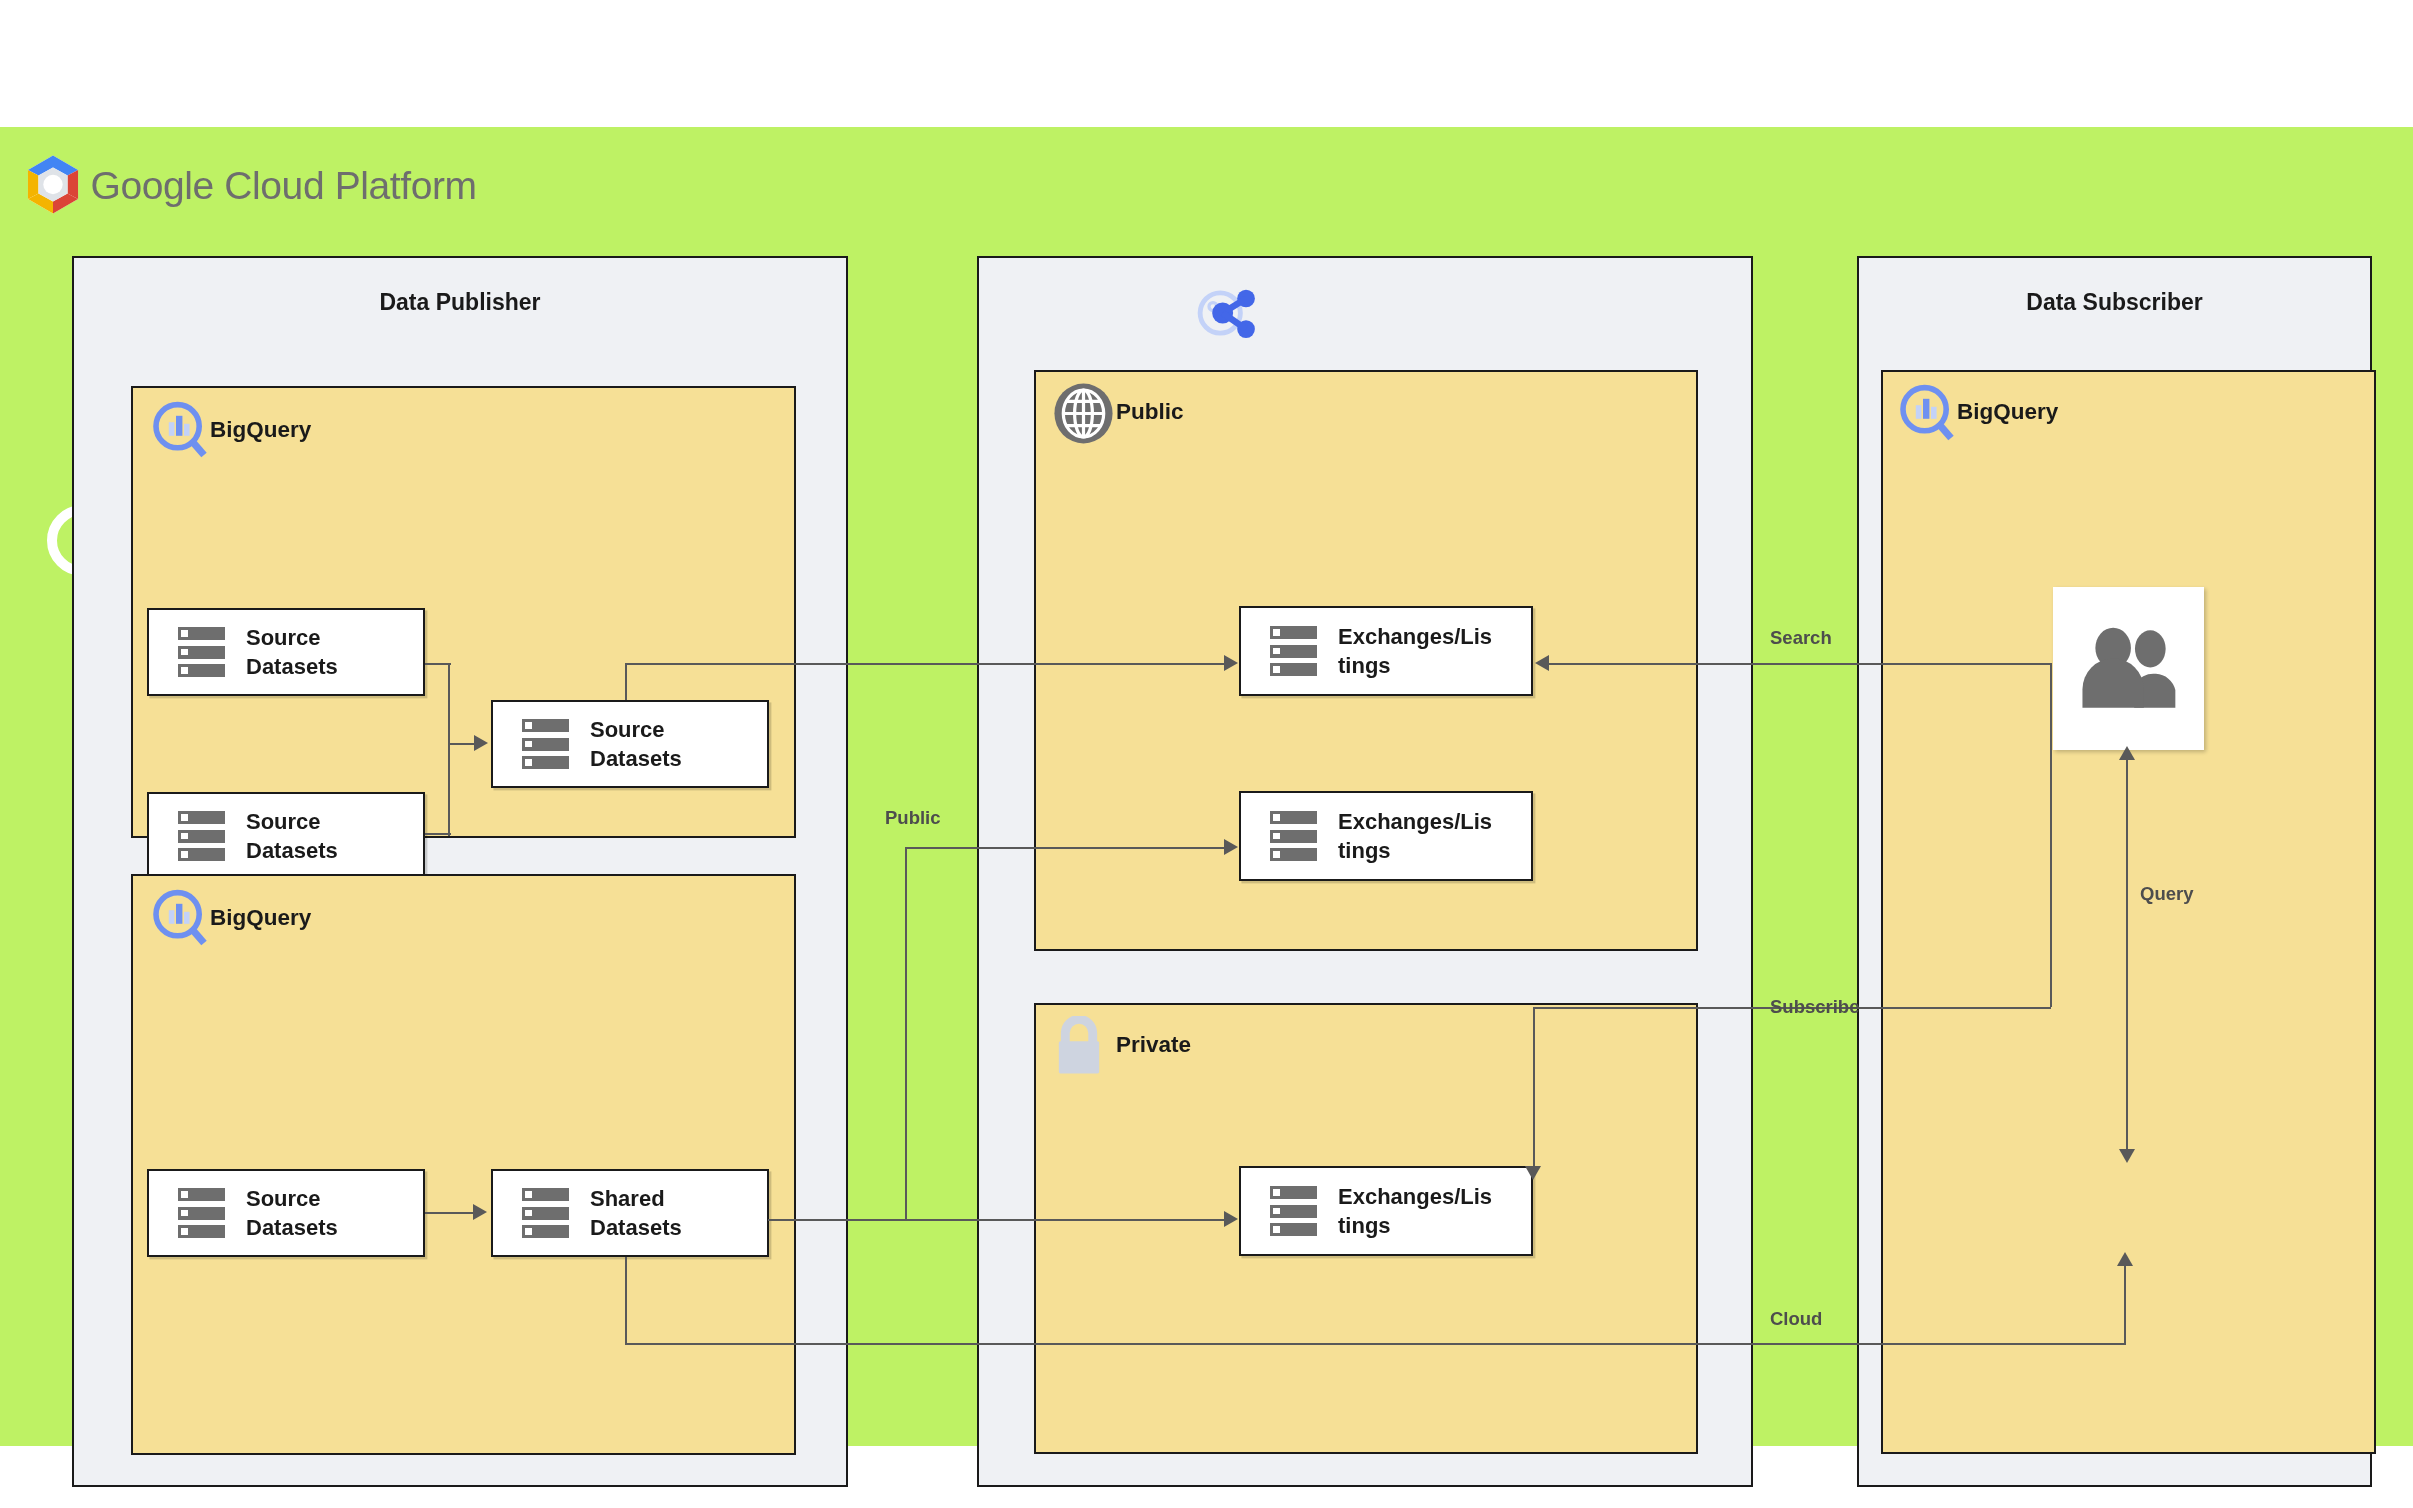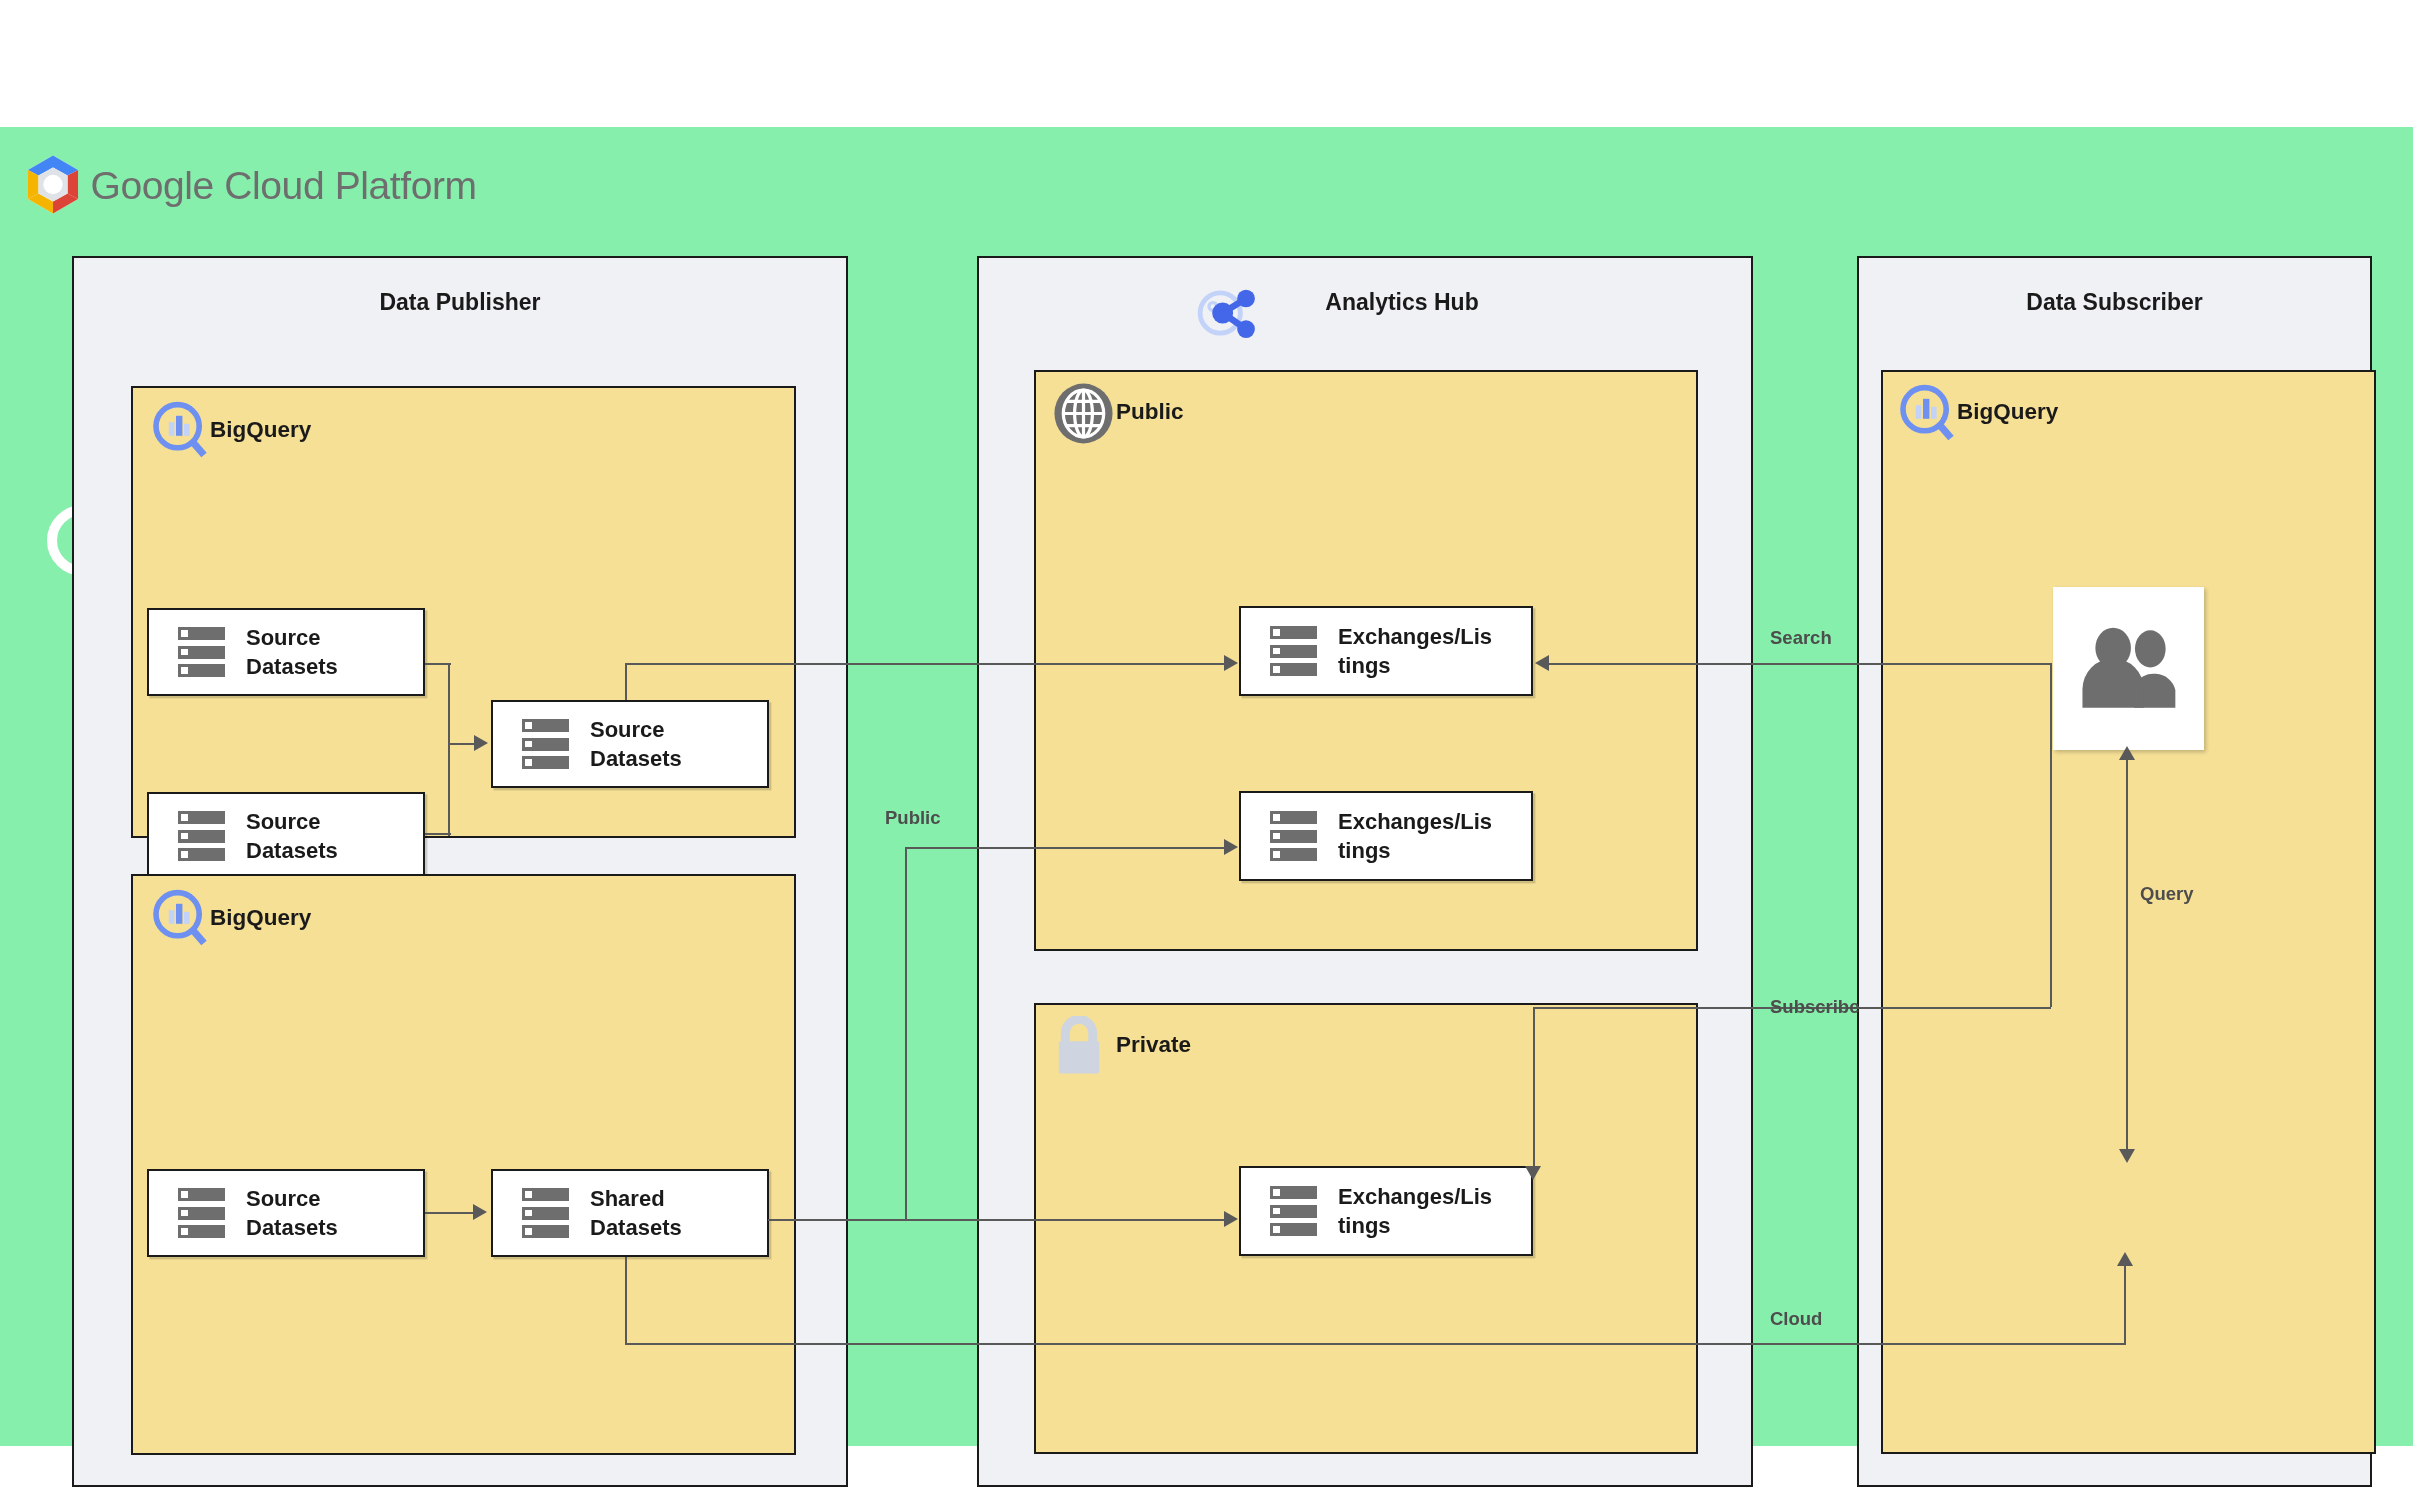--- a/index.html
+++ b/index.html
@@ -19,21 +19,21 @@
   .title-text{
     position:absolute;left:0;top:39px;width:2413px;
     text-align:center;
     font-size:31px;font-weight:bold;color:#262626;
     letter-spacing:0.2px;
   }
 
   
   .canvas{
     position:absolute;left:0;top:127px;width:2413px;height:1319px;
-    background:#86efac;
+    background:#bef264;
   }
 
   
   .gcp-logo{position:absolute;left:22.5px;top:26px;width:451px;height:72px;}
   .gcp-word{
     position:absolute;left:68px;top:11.3px;
     font-size:39px;color:#6e6e6e;font-weight:400;
     letter-spacing:-0.4px;white-space:nowrap;
   }
 
@@ -225,21 +225,20 @@
           <i></i>
           <i></i>
         </span>
       <span class="node-label">Shared Datasets</span>
     </div>
 
     <div class="hline" style="left:425px;top:1085px;width:48px;"></div>
     <div class="arrow-r" style="left:473px;top:1077px;"></div>
 
     <div class="group" style="left:977px;top:129px;width:776px;height:1231px;">
-      <div class="group-title" style="padding-left:37px;">Analytics Hub</div>
       <svg style="position:absolute;left:217px;top:26px;" width="63" height="58" viewBox="0 0 78 72">
         <circle cx="30" cy="36" r="25" fill="none" stroke="#c3d2f8" stroke-width="6"></circle>
         <circle cx="21" cy="28" r="5" fill="none" stroke="#c3d2f8" stroke-width="4"></circle>
         <circle cx="33" cy="36" r="13" fill="#4367e8"></circle>
         <circle cx="62" cy="18" r="11" fill="#4367e8"></circle>
         <circle cx="62" cy="56" r="11" fill="#4367e8"></circle>
         <line x1="33" y1="36" x2="62" y2="18" stroke="#4367e8" stroke-width="8"></line>
         <line x1="33" y1="36" x2="62" y2="56" stroke="#4367e8" stroke-width="8"></line>
       </svg>
     </div>

